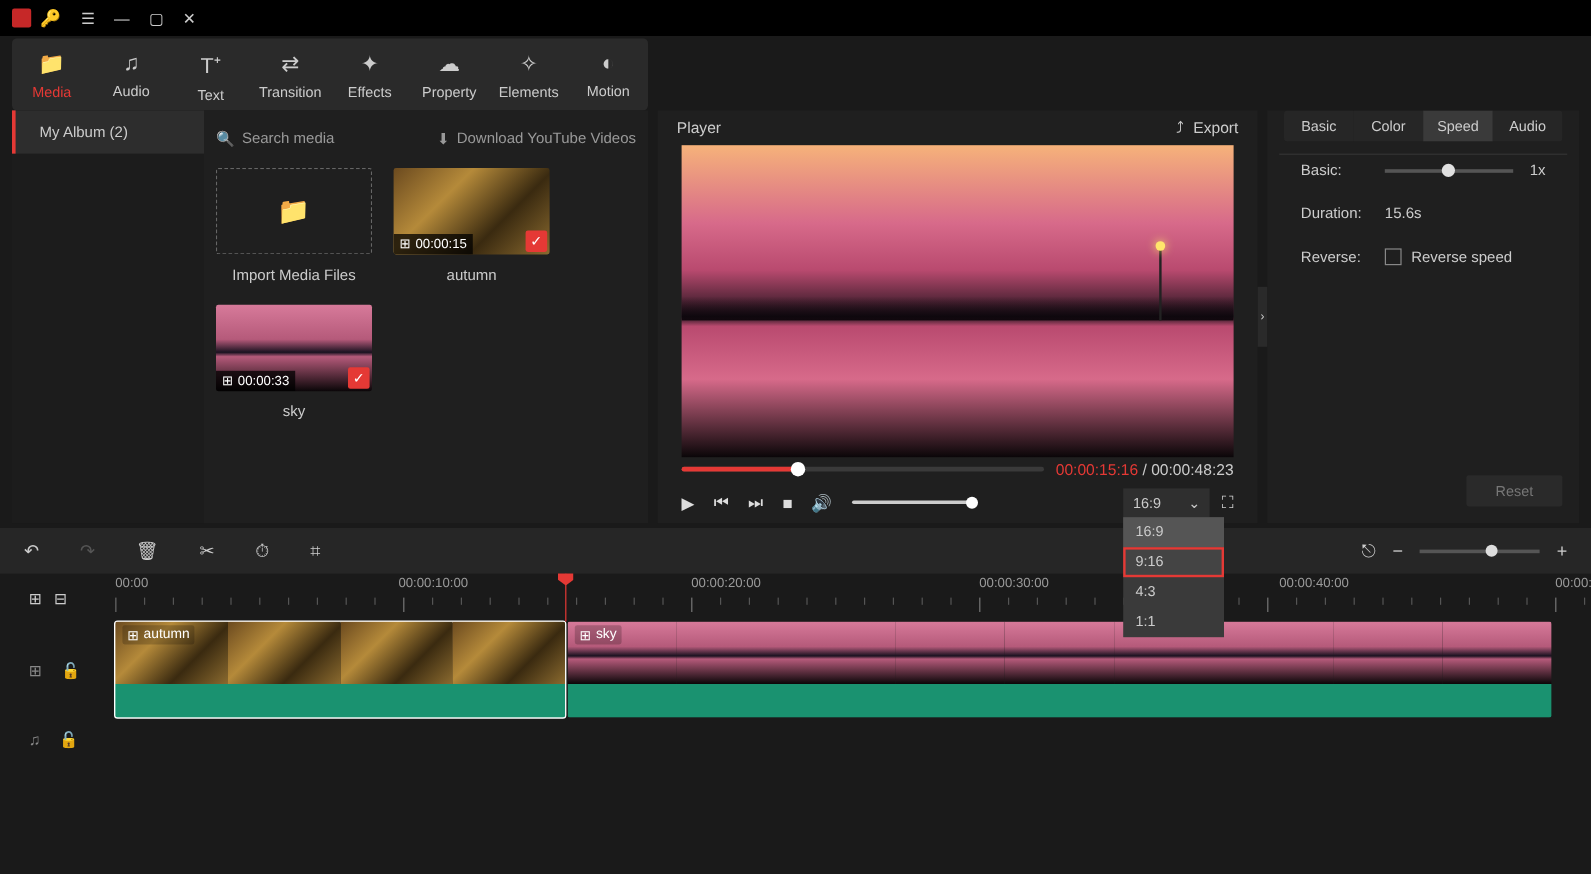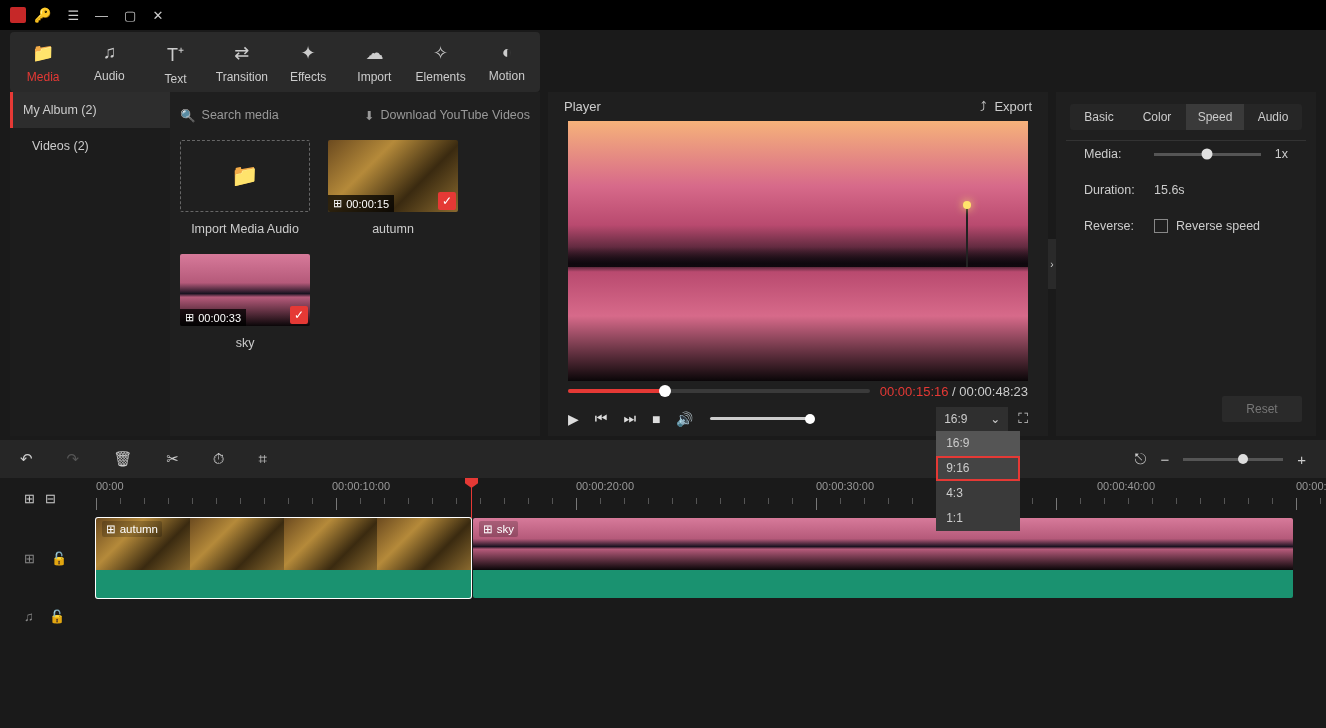--- a/index.html
+++ b/index.html
@@ -20,21 +20,21 @@
 .nav-item.active { color:#e53935; }
 .nav-icon { display:block; font-size:18px; margin-bottom:6px; }
 
 
 .mainrow { display:flex; height:344px; margin:0 10px; gap:8px; }
 
 
 .library { width:530px; background:#1f1f1f; display:flex; }
 .lib-sidebar { width:160px; background:#1c1c1c; }
 .lib-sideitem { height:36px; line-height:36px; padding-left:22px; font-size:12.5px; cursor:pointer; }
-.lib-sideitem.active { background:#2d2d2d; border-left:3px solid #e53935; padding-left:10px; }
+.lib-sideitem.active { background:#2d2d2d; border-left:3px solid #e53935; padding-left:20px; }
 .lib-main { flex:1; padding:8px 10px; }
 .lib-topbar { display:flex; align-items:center; height:30px; gap:8px; font-size:12.5px; color:#999; }
 .lib-search { flex:1; display:flex; align-items:center; gap:6px; }
 .lib-dl { display:flex; align-items:center; gap:6px; cursor:pointer; }
 .thumbs { display:flex; flex-wrap:wrap; gap:18px; margin-top:10px; }
 .thumb { width:130px; display:flex; flex-direction:column; align-items:center; gap:10px; cursor:pointer; }
 .thumb .frame { width:130px; height:72px; border-radius:2px; position:relative; overflow:hidden; }
 .thumb.import .frame { border:1px dashed #666; display:flex; align-items:center; justify-content:center; font-size:22px; color:#aaa; background:transparent; }
 .thumb .dur { position:absolute; bottom:0; left:0; background:rgba(0,0,0,0.75); color:#fff; font-size:11px; padding:2px 5px; display:flex; align-items:center; gap:4px; }
 .thumb .check { position:absolute; bottom:2px; right:2px; width:18px; height:18px; background:#e53935; border-radius:2px; color:#fff; font-size:12px; text-align:center; line-height:18px; }
@@ -63,21 +63,21 @@
 .ar-select { width:72px; height:24px; background:#2f2f2f; display:flex; align-items:center; padding:0 8px; font-size:12px; cursor:pointer; justify-content:space-between; }
 .ar-dropdown { position:absolute; top:24px; left:0; width:84px; background:#3a3a3a; z-index:50; }
 .ar-opt { height:25px; line-height:25px; padding:0 10px; font-size:12px; cursor:pointer; }
 .ar-opt.hl { background:#555; }
 .ar-opt.sel { outline:2px solid #e53935; outline-offset:-2px; background:#444; }
 .fs { cursor:pointer; }
 
 
 .proppanel { width:260px; background:#1f1f1f; display:flex; flex-direction:column; position:relative; }
 .prop-collapse { position:absolute; left:-8px; top:50%; width:8px; height:50px; background:#2a2a2a; transform:translateY(-50%); display:flex; align-items:center; justify-content:center; cursor:pointer; font-size:10px;}
-.tabs { display:flex; margin:12px 14px 10px 14px; border-radius:3px; overflow:hidden; }
+.tabs { display:flex; margin:0 14px 10px 14px; border-radius:3px; overflow:hidden; }
 .tab { flex:1; height:26px; line-height:26px; text-align:center; font-size:12px; background:#262626; cursor:pointer; }
 .tab.active { background:#3a3a3a; }
 .proprows { padding:6px 18px; display:flex; flex-direction:column; gap:22px; border-top:1px solid #333; margin:0 10px;}
 .proprow { display:flex; align-items:center; font-size:12.5px; }
 .proprow .plbl { width:70px; color:#ccc; }
 .speed-slider { flex:1; height:3px; background:#555; position:relative; margin-right:14px; }
 .speed-slider .skn { position:absolute; left:50%; top:50%; width:11px; height:11px; background:#e0e0e0; border-radius:50%; transform:translate(-50%,-50%); }
 .chk { width:14px; height:14px; border:1px solid #888; margin-right:8px; cursor:pointer; }
 .reset { position:absolute; bottom:14px; right:14px; width:80px; height:26px; background:#2a2a2a; color:#777; font-size:12px; text-align:center; line-height:26px; cursor:pointer; border-radius:2px; }
 
@@ -126,50 +126,49 @@
   </div>
 </div>
 
 <div class="topnav" style="background:transparent;">
  <div class="nav-block">
   <div class="nav-item active"><span class="nav-icon">📁</span><span>Media</span></div>
   <div class="nav-item"><span class="nav-icon">♫</span><span>Audio</span></div>
   <div class="nav-item"><span class="nav-icon">T⁺</span><span>Text</span></div>
   <div class="nav-item"><span class="nav-icon">⇄</span><span>Transition</span></div>
   <div class="nav-item"><span class="nav-icon">✦</span><span>Effects</span></div>
-  <div class="nav-item"><span class="nav-icon">☁</span><span>Import</span></div>
+  <div class="nav-item"><span class="nav-icon">☁</span><span>Property</span></div>
   <div class="nav-item"><span class="nav-icon">✧</span><span>Elements</span></div>
   <div class="nav-item"><span class="nav-icon">◐</span><span>Motion</span></div>
  </div>
 </div>
 
 <div class="mainrow">
 
   <div class="library">
     <div class="lib-sidebar">
       <div class="lib-sideitem active">My Album (2)</div>
-      <div class="lib-sideitem">Videos (2)</div>
     </div>
     <div class="lib-main">
       <div class="lib-topbar">
         <div class="lib-search">
           <span>🔍</span>
           <span>Search media</span>
         </div>
         <div class="lib-dl">
           <span>⬇</span>
           <span>Download YouTube Videos</span>
         </div>
       </div>
       <div class="thumbs">
         <div class="thumb import">
           <div class="frame">
               <span>📁</span>
             </div>
-          <div class="lbl">Import Media Audio</div>
+          <div class="lbl">Import Media Files</div>
         </div>
         <div class="thumb">
           <div class="frame autumn-bg">
             <div class="dur">
                 <span>⊞</span>
                 <span>00:00:15</span>
               </div>
             <div class="check">✓</div>
           </div>
           <div class="lbl">autumn</div>
@@ -240,21 +239,21 @@
   <div class="proppanel">
     <div class="prop-collapse">›</div>
     <div class="tabs">
       <div class="tab">Basic</div>
       <div class="tab">Color</div>
       <div class="tab active">Speed</div>
       <div class="tab">Audio</div>
     </div>
     <div class="proprows">
       <div class="proprow">
-        <div class="plbl">Media:</div>
+        <div class="plbl">Basic:</div>
         <div class="speed-slider">
             <div class="skn"></div>
           </div>
         <div>1x</div>
       </div>
       <div class="proprow">
         <div class="plbl">Duration:</div>
         <div>15.6s</div>
       </div>
       <div class="proprow">
@@ -331,21 +330,21 @@
         <div class="tick maj" style="left: 720px;"></div>
         <div class="tick" style="left: 744px;"></div>
         <div class="tick" style="left: 768px;"></div>
         <div class="tick" style="left: 792px;"></div>
         <div class="tick" style="left: 816px;"></div>
         <div class="tick" style="left: 840px;"></div>
         <div class="tick" style="left: 864px;"></div>
         <div class="tick" style="left: 888px;"></div>
         <div class="tick" style="left: 912px;"></div>
         <div class="tick" style="left: 936px;"></div>
-        <div class="rlabel" style="left: 960px; padding-left: 41px;">00:00:40:00</div>
+        <div class="rlabel" style="left: 929px; padding-left: 41px;">00:00:40:00</div>
         <div class="tick maj" style="left: 960px;"></div>
         <div class="tick" style="left: 984px;"></div>
         <div class="tick" style="left: 1008px;"></div>
         <div class="tick" style="left: 1032px;"></div>
         <div class="tick" style="left: 1056px;"></div>
         <div class="tick" style="left: 1080px;"></div>
         <div class="tick" style="left: 1104px;"></div>
         <div class="tick" style="left: 1128px;"></div>
         <div class="tick" style="left: 1152px;"></div>
         <div class="tick" style="left: 1176px;"></div>

